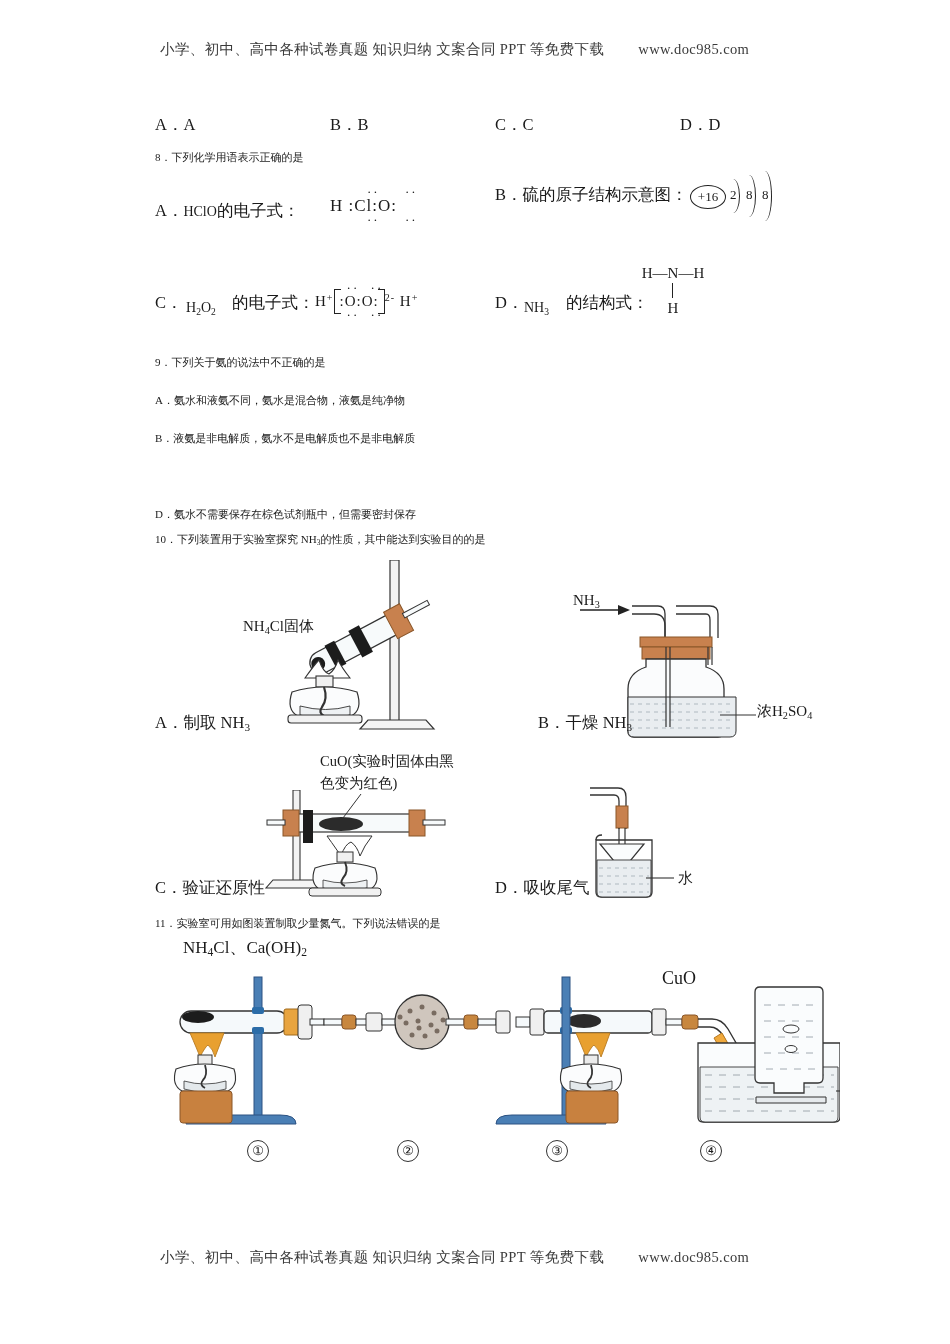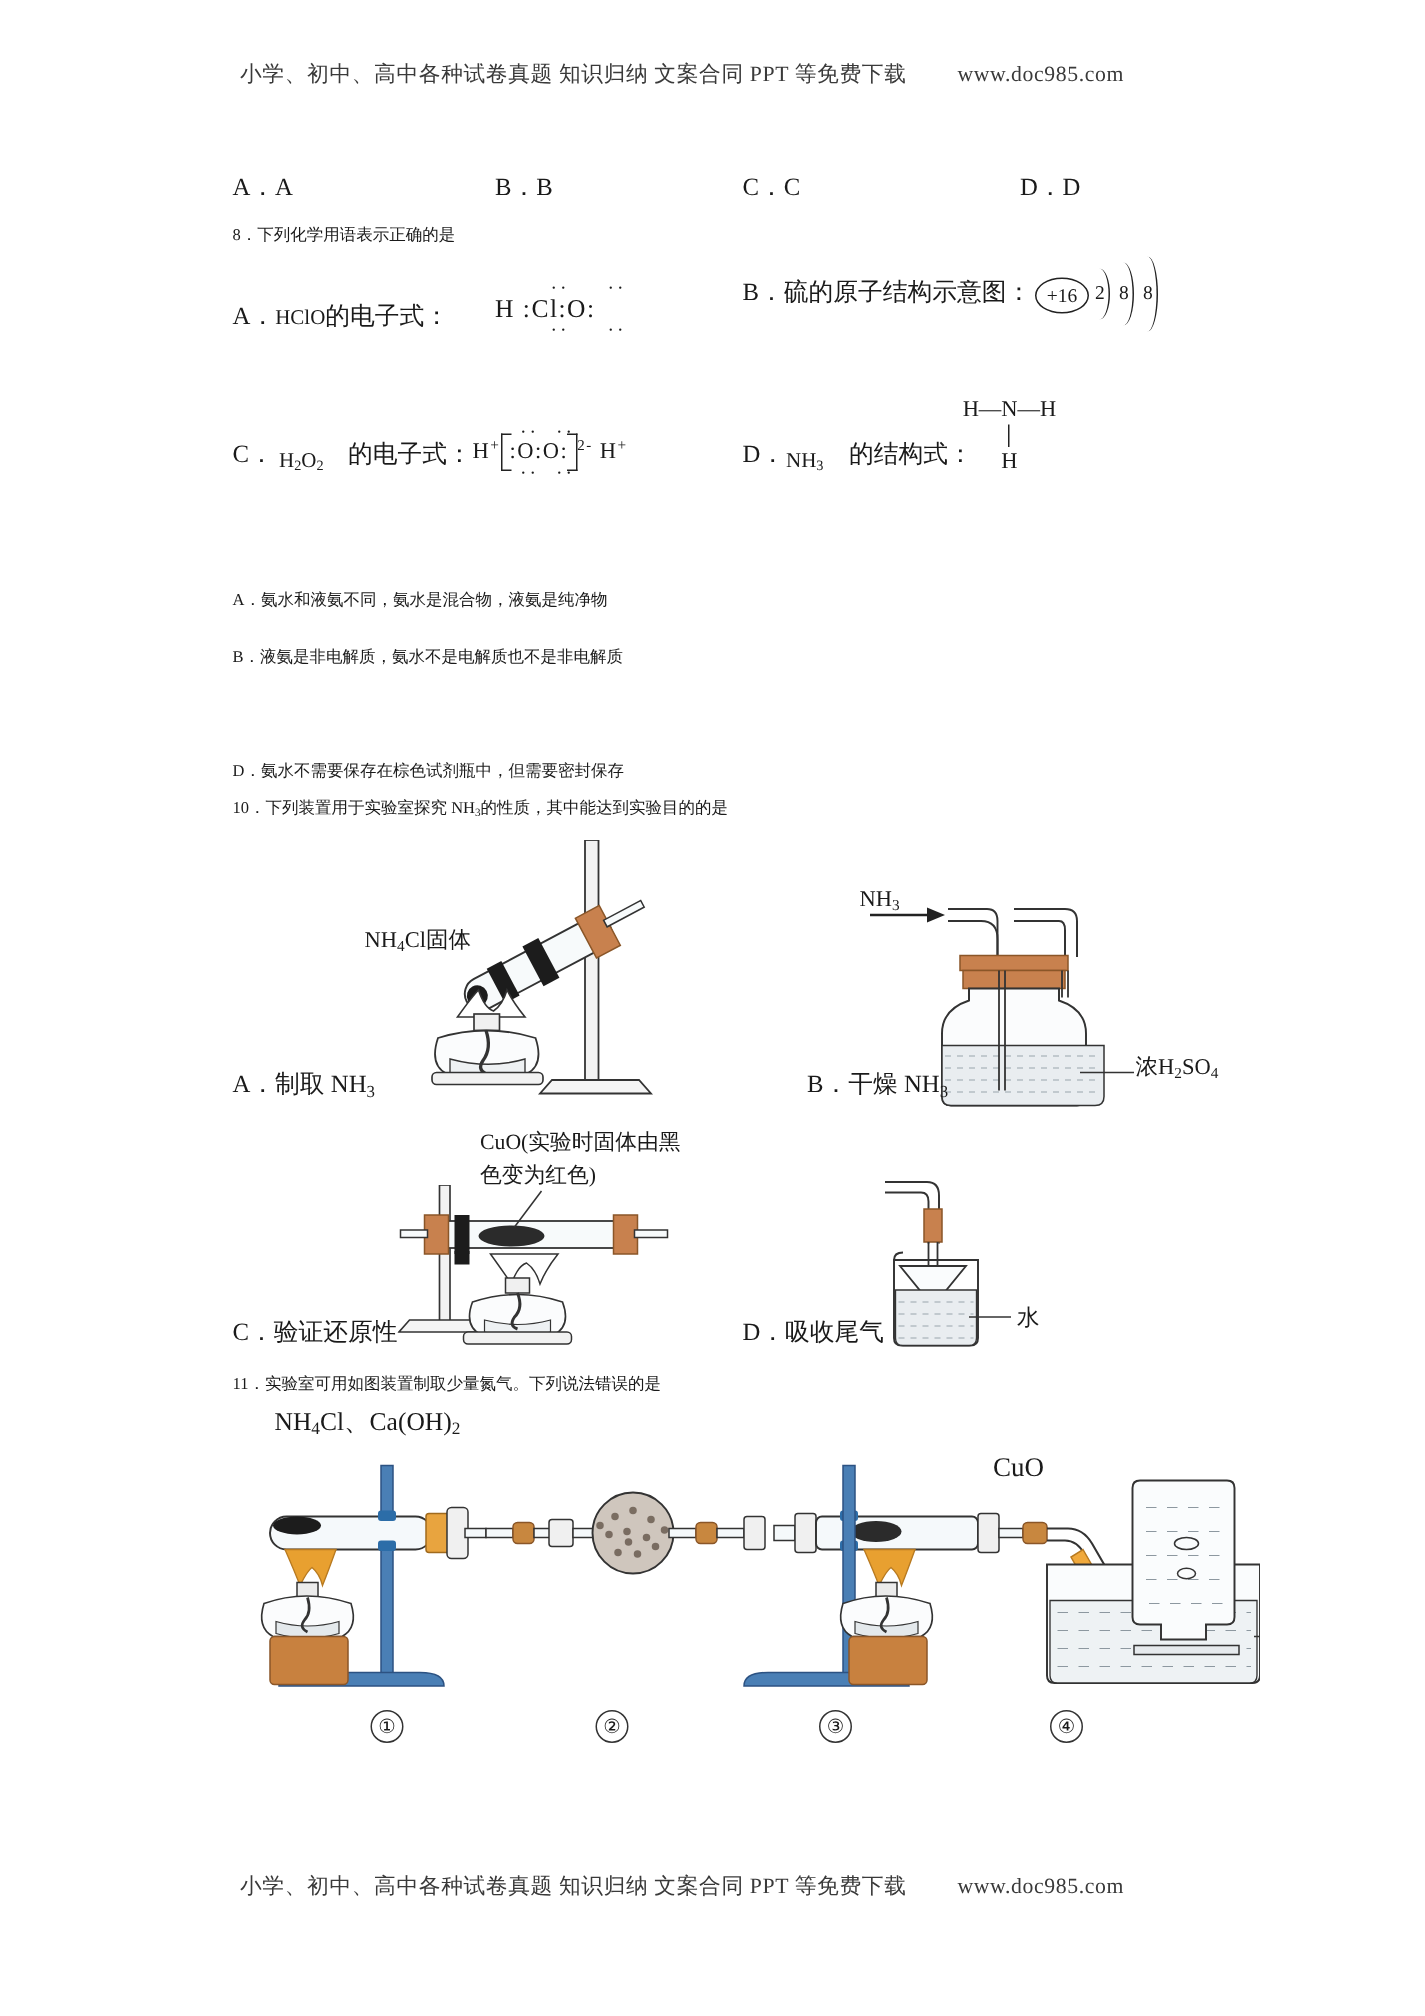--- a/index.html
+++ b/index.html
@@ -110,20 +110,21 @@
   </div>
   <div class="opt" style="left:566px;top:292px;">的结构式：</div>
   <div style="position:absolute;left:638px;top:265px;font-size:15px;text-align:center;width:70px;">
     <div>H—N—H</div>
     <div style="height:18px;position:relative;">
       <span style="position:absolute;left:34px;top:1px;width:1.4px;height:15px;background:#222;display:block;"></span>
     </div>
     <div>H</div>
   </div>
 
+  <div class="qline" style="top:355px;">9．下列关于氨的说法中不正确的是</div>
   <div class="qline" style="top:393px;">A．氨水和液氨不同，氨水是混合物，液氨是纯净物</div>
   <div class="qline" style="top:431px;">B．液氨是非电解质，氨水不是电解质也不是非电解质</div>
   <div class="qline" style="top:507px;">D．氨水不需要保存在棕色试剂瓶中，但需要密封保存</div>
 
   <div class="qline" style="top:532px;">
     <span>10．下列装置用于实验室探究 NH</span><sub>3</sub><span>的性质，其中能达到实验目的的是</span>
   </div>
 
   <svg class="fig" style="left:230px;top:560px;" width="220" height="180" viewBox="0 0 220 180">
 

